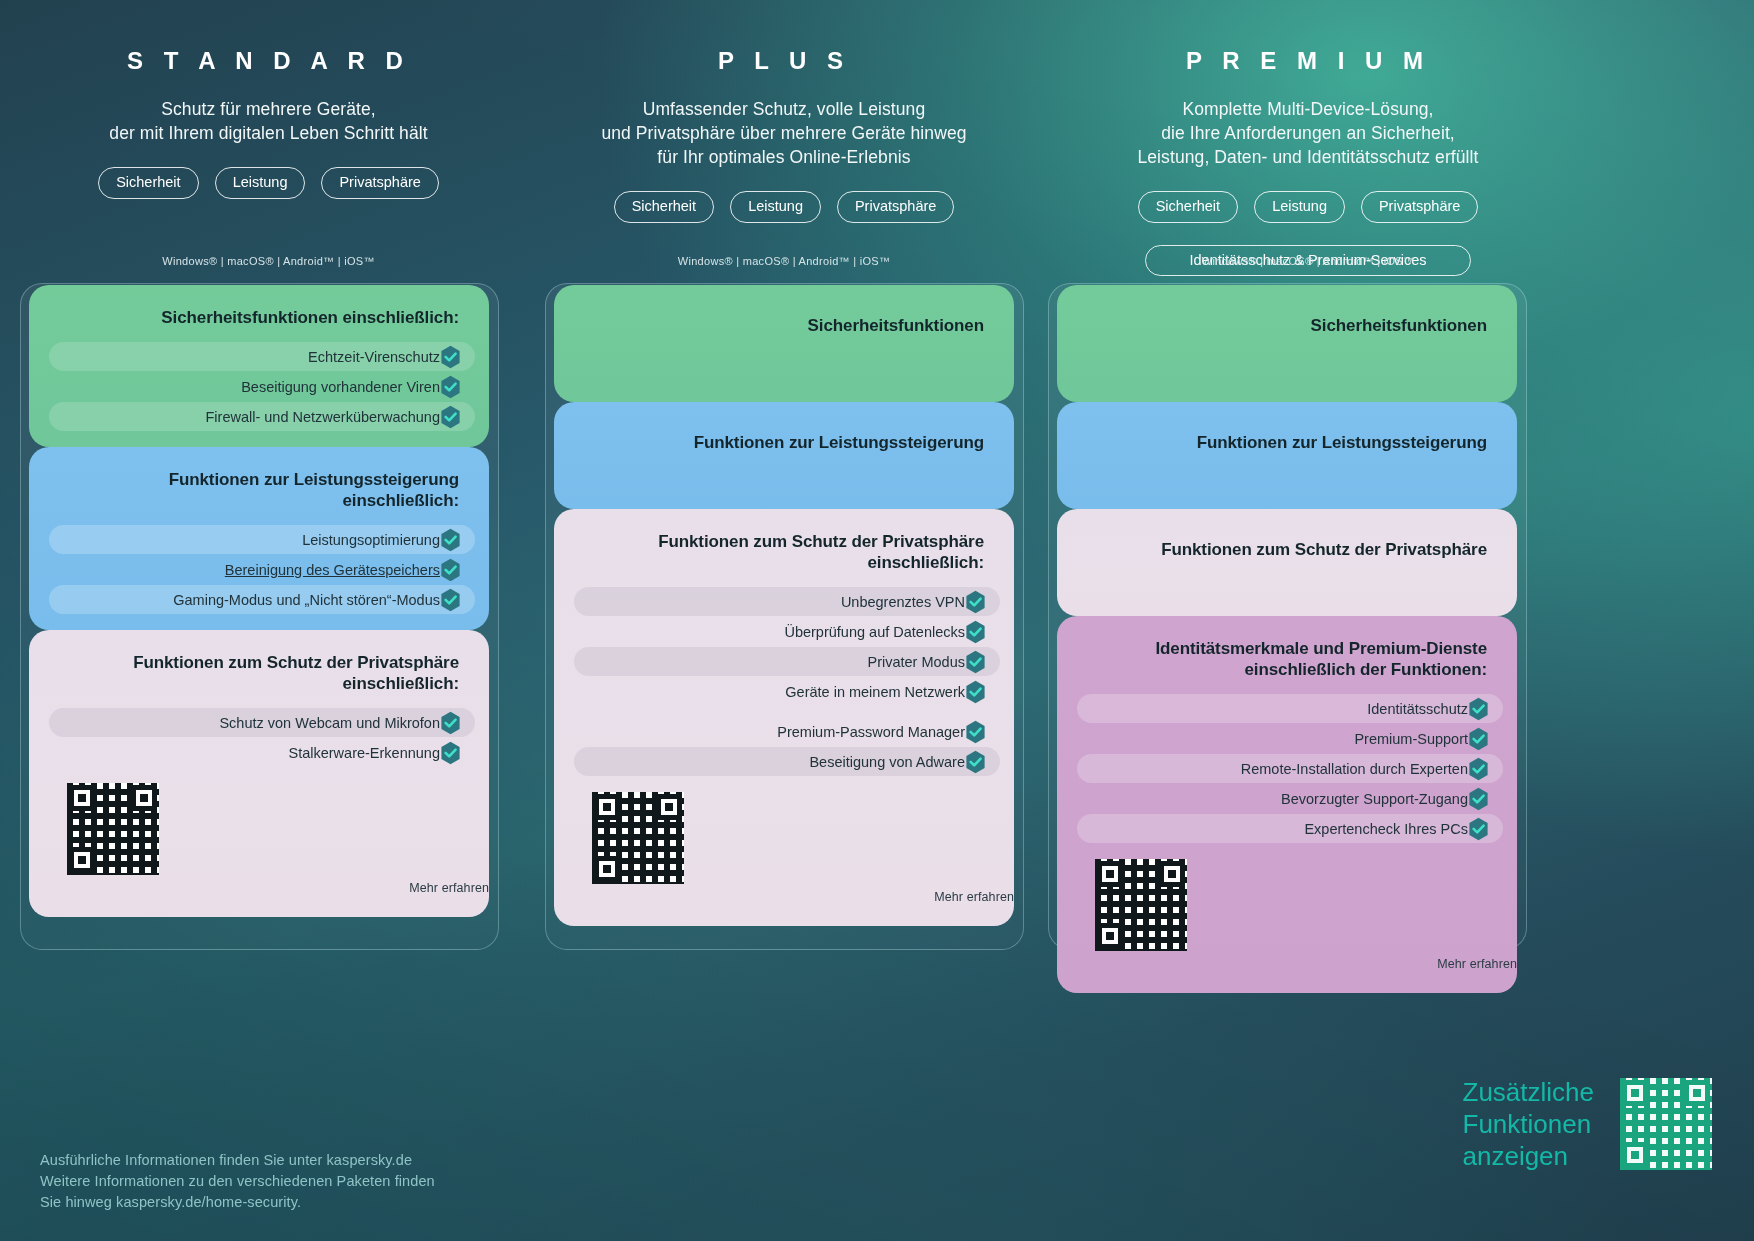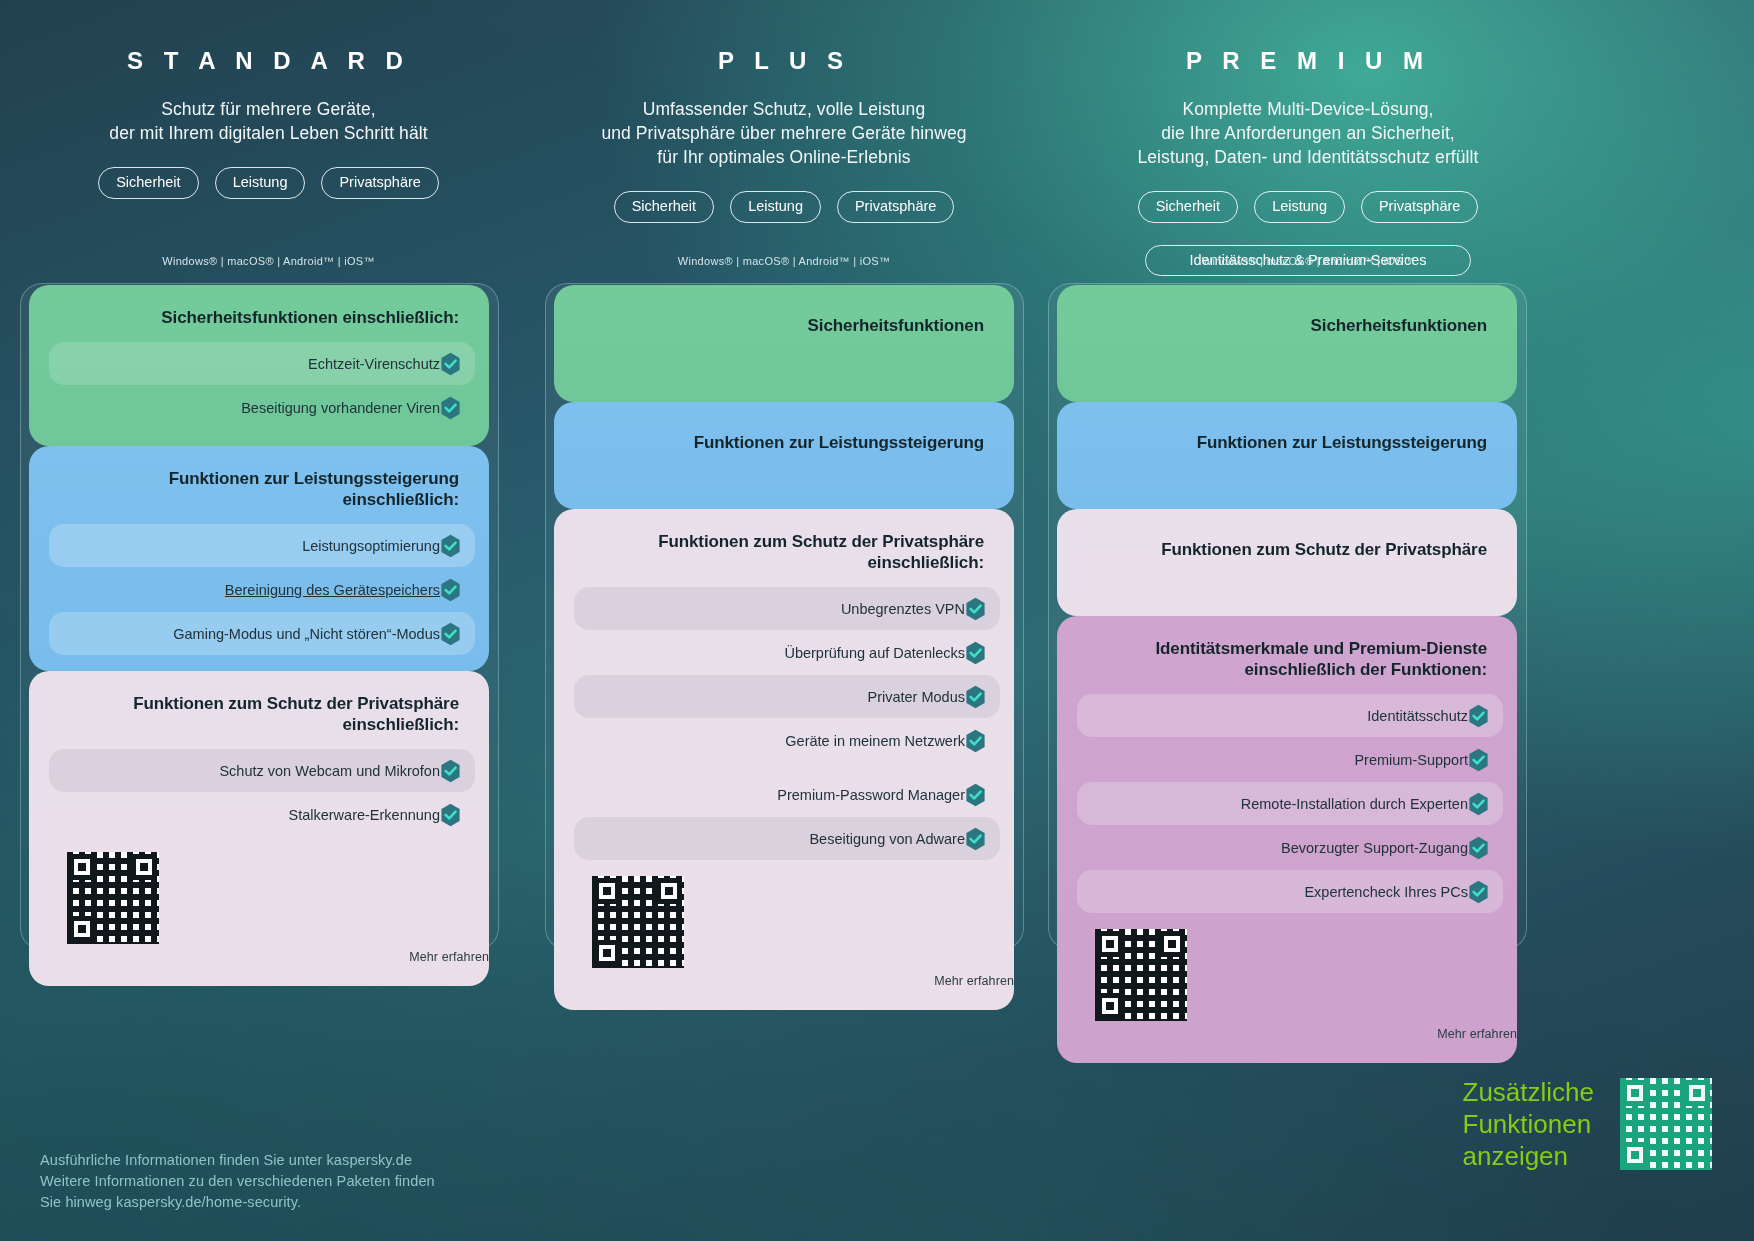--- a/index.html
+++ b/index.html
@@ -72,21 +72,21 @@
     font-size:17px;font-weight:700;color:#14262c;
     padding:22px 30px 14px 38px;line-height:21px;letter-spacing:-.1px;
   }
   .sec.green{background:linear-gradient(180deg,#74cb9a 0%,#6fc79a 100%);}
   .sec.blue{background:linear-gradient(180deg,#7ec0ee 0%,#79bdec 100%);}
   .sec.pink{background:linear-gradient(180deg,#e9dfea 0%,#eadfe9 100%);}
   .sec.purple{background:linear-gradient(180deg,#cfa5cf 0%,#cda3ce 100%);}
 
   .frow{
     position:relative;display:flex;align-items:center;
-    height:43px;margin:0 14px 0 20px;border-radius:15px;padding:0 14px 0 18px;
+    height:29px;margin:0 14px 0 20px;border-radius:15px;padding:0 14px 0 18px;
     font-size:14.5px;color:#21333a;
   }
   .frow .flabel{flex:1;white-space:nowrap;overflow:hidden;}
   .sec.green .frow.alt{background:rgba(255,255,255,.16);}
   .sec.blue .frow.alt{background:rgba(255,255,255,.22);}
   .sec.pink .frow.alt{background:rgba(150,140,165,.17);}
   .sec.purple .frow.alt{background:rgba(255,255,255,.22);}
 
   .chk{width:21px;height:24px;flex:0 0 21px;position:relative;}
   .chk svg{display:block;width:21px;height:24px;}
@@ -111,21 +111,21 @@
   .qr-fin3{position:absolute;left:2px;bottom:2px;width:26px;height:26px;background:#fff;
     box-shadow:inset 0 0 0 5px #11181c, inset 0 0 0 9px #fff, inset 0 0 0 13px #11181c;}
   .qr-label{font-size:12.5px;color:#2b3b43;margin-top:6px;letter-spacing:.1px;}
 
   
   .footer{
     position:absolute;left:40px;top:1150px;width:560px;
     font-size:14.5px;line-height:21px;color:#8fc4c6;letter-spacing:.1px;
   }
   .cta{position:absolute;right:42px;top:1076px;display:flex;align-items:center;gap:26px;}
-  .cta-text{font-size:26px;line-height:32px;color:#84cc16;text-align:left;}
+  .cta-text{font-size:26px;line-height:32px;color:#14b8a6;text-align:left;}
   .cta-qr{
     width:92px;height:92px;background-color:#f2fbf7;
     background-image:
       repeating-linear-gradient(90deg,#1aa57f 0 6px,transparent 6px 12px),
       repeating-linear-gradient(0deg,#1aa57f 0 6px,transparent 6px 12px);
     background-size:12px 12px,12px 12px;position:relative;
   }
   .cta-qr:before,.cta-qr:after{
     content:"";position:absolute;width:26px;height:26px;background:#f2fbf7;
     box-shadow:inset 0 0 0 5px #1aa57f, inset 0 0 0 9px #f2fbf7, inset 0 0 0 13px #1aa57f;
@@ -202,20 +202,29 @@
         </div>
         <div class="frow" style="margin-bottom: 1px;">
           <span class="flabel">Beseitigung vorhandener Viren</span>
           <span class="chk">
             <svg viewBox="0 0 21 24">
               <path d="M10.5 0.8 19.6 6v12l-9.1 5.2L1.4 18V6z" fill="#2b7680"></path>
               <path d="M5.6 11.8 9.2 15.4 15.6 8.6" fill="none" stroke="#3fe0c8" stroke-width="2.6" stroke-linecap="round" stroke-linejoin="round"></path>
             </svg>
           </span>
         </div>
+        <div class="frow alt">
+          <span class="flabel">Firewall- und Netzwerküberwachung</span>
+          <span class="chk">
+            <svg viewBox="0 0 21 24">
+              <path d="M10.5 0.8 19.6 6v12l-9.1 5.2L1.4 18V6z" fill="#2b7680"></path>
+              <path d="M5.6 11.8 9.2 15.4 15.6 8.6" fill="none" stroke="#3fe0c8" stroke-width="2.6" stroke-linecap="round" stroke-linejoin="round"></path>
+            </svg>
+          </span>
+        </div>
       </div>
       <div class="sec blue" style="padding-bottom: 16px;">
         <div class="sec-title">Funktionen zur Leistungssteigerung einschließlich:</div>
         <div class="frow alt" style="margin-bottom: 1px;">
           <span class="flabel">Leistungsoptimierung</span>
           <span class="chk">
             <svg viewBox="0 0 21 24">
               <path d="M10.5 0.8 19.6 6v12l-9.1 5.2L1.4 18V6z" fill="#2b7680"></path>
               <path d="M5.6 11.8 9.2 15.4 15.6 8.6" fill="none" stroke="#3fe0c8" stroke-width="2.6" stroke-linecap="round" stroke-linejoin="round"></path>
             </svg>

